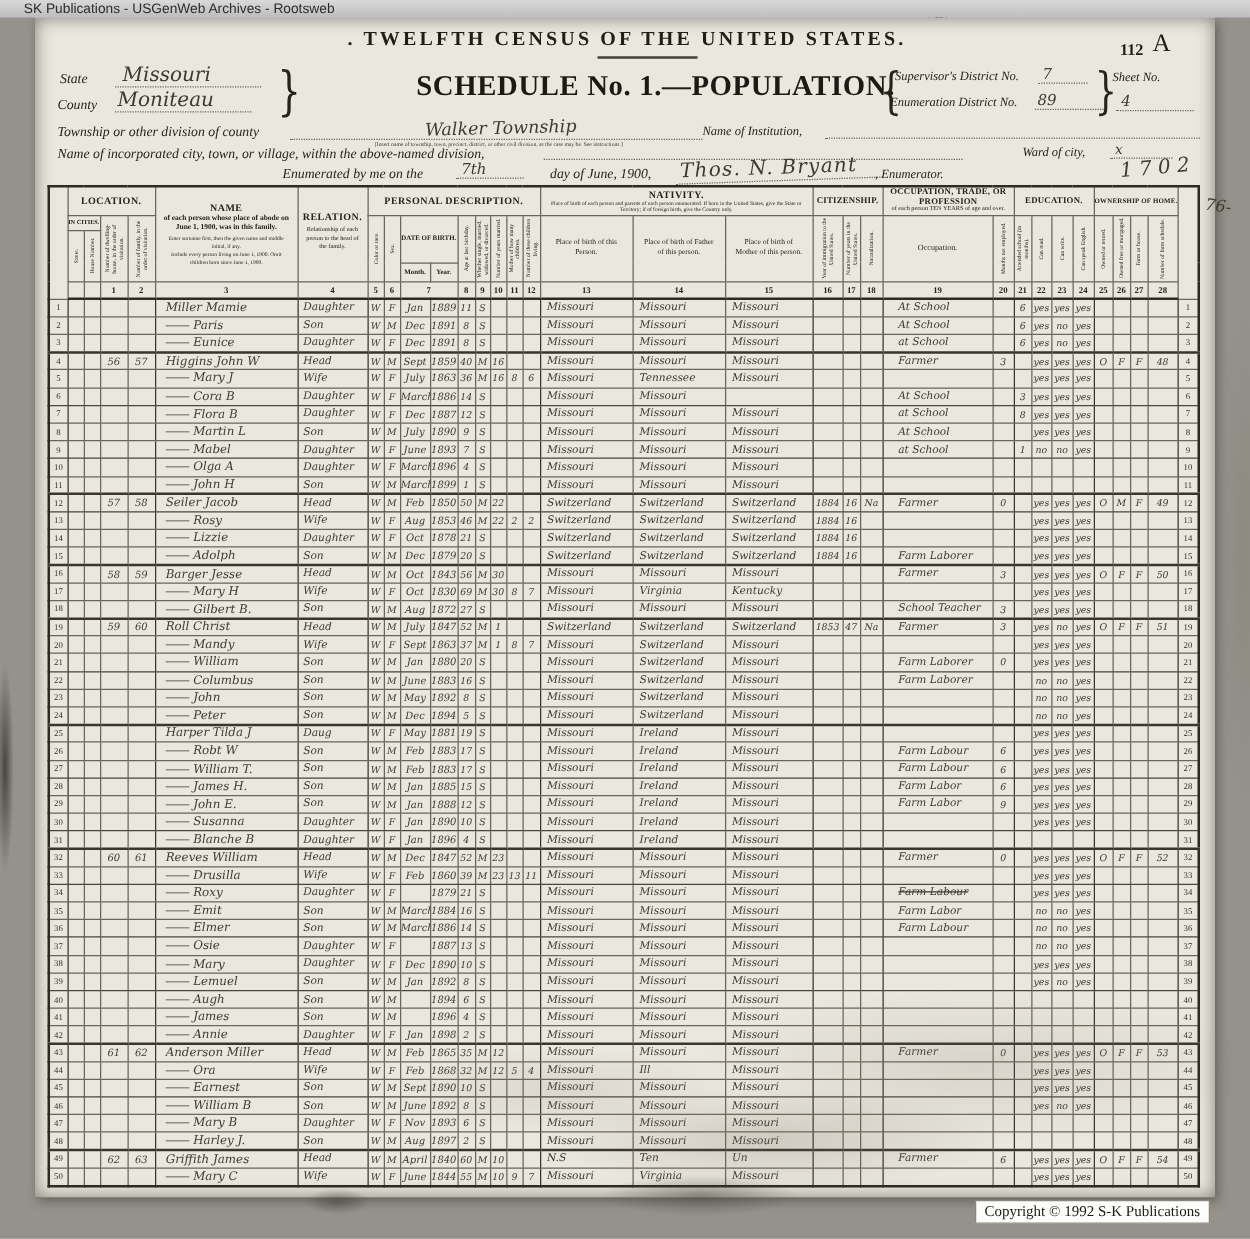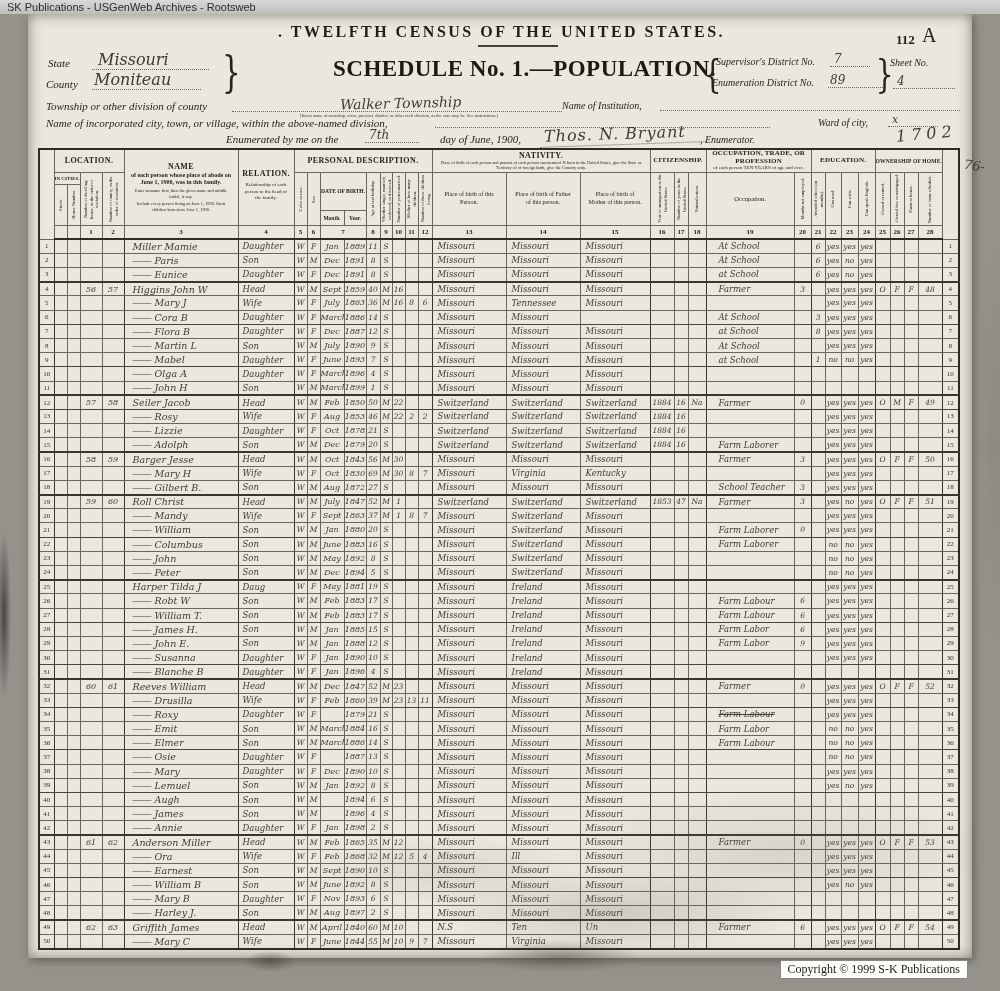--- a/index.html
+++ b/index.html
@@ -1,18 +1,18 @@
 <!DOCTYPE html>
 <html><head>
 <meta charset="utf-8">
 <style>
   html,body{margin:0;padding:0;}
   body{width:1000px;height:991px;background:#94928b;font-family:"Liberation Serif",serif;overflow:hidden;position:relative;}
   .titlebar{position:absolute;left:0;top:0;width:100%;height:14px;background:linear-gradient(#d9d9d9,#bdbdbd);
-    font:11px "Liberation Sans",sans-serif;color:#2c2c2c;padding:1px 0 0 7px;box-sizing:border-box;z-index:40;}
+    font:11px "Liberation Sans",sans-serif;color:#2c2c2c;padding:1px 0 0 19px;box-sizing:border-box;z-index:40;}
   .paper{position:absolute;left:28px;top:14px;width:944px;height:944px;background:#eae7de;
     box-shadow:0 0 14px rgba(40,38,30,.55) inset, 2px 3px 8px rgba(30,28,22,.4);}
   .smudge{position:absolute;left:0;top:0;width:1000px;height:991px;pointer-events:none;z-index:30;
     background:
      radial-gradient(ellipse 120px 26px at 56% 96.5%, rgba(60,56,48,.40), transparent 65%),
      radial-gradient(ellipse 40px 16px at 27% 97%, rgba(50,46,40,.45), transparent 65%),
      radial-gradient(ellipse 260px 60px at 62% 92%, rgba(110,102,90,.22), transparent 70%),
      radial-gradient(ellipse 320px 90px at 78% 86%, rgba(120,112,100,.16), transparent 70%),
      radial-gradient(ellipse 200px 50px at 45% 88%, rgba(120,112,100,.14), transparent 70%),
      radial-gradient(ellipse 10px 120px at 0.4% 62%, rgba(20,18,14,.6), transparent 70%),
@@ -2046,14 +2046,14 @@
         <td class="sm hw"></td>
         <td class="sm hw"></td>
         <td class="ln">50</td>
       </tr>
     </tbody>
 </table>
 
 <div class="smudge"></div>
 
 <div class="copyright">
-  <span>Copyright © 1999 S-K Publications</span>
+  <span>Copyright © 1992 S-K Publications</span>
 </div>
 
 </body></html>

